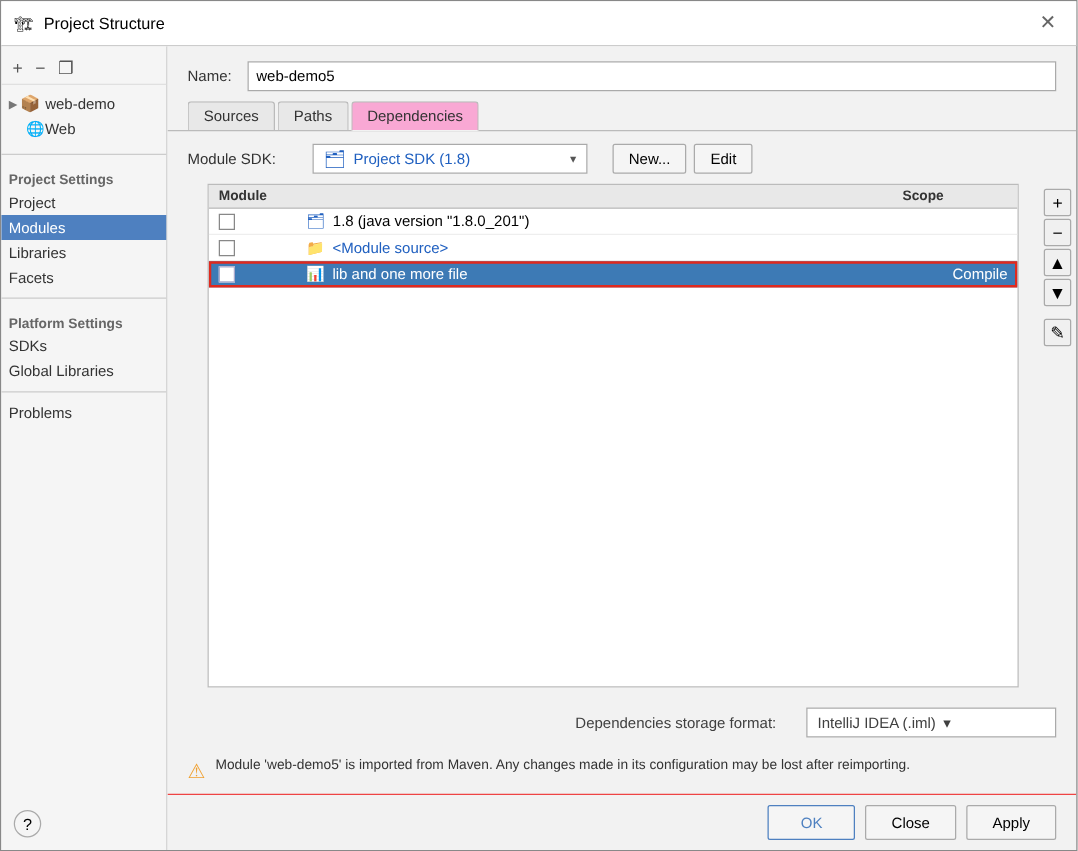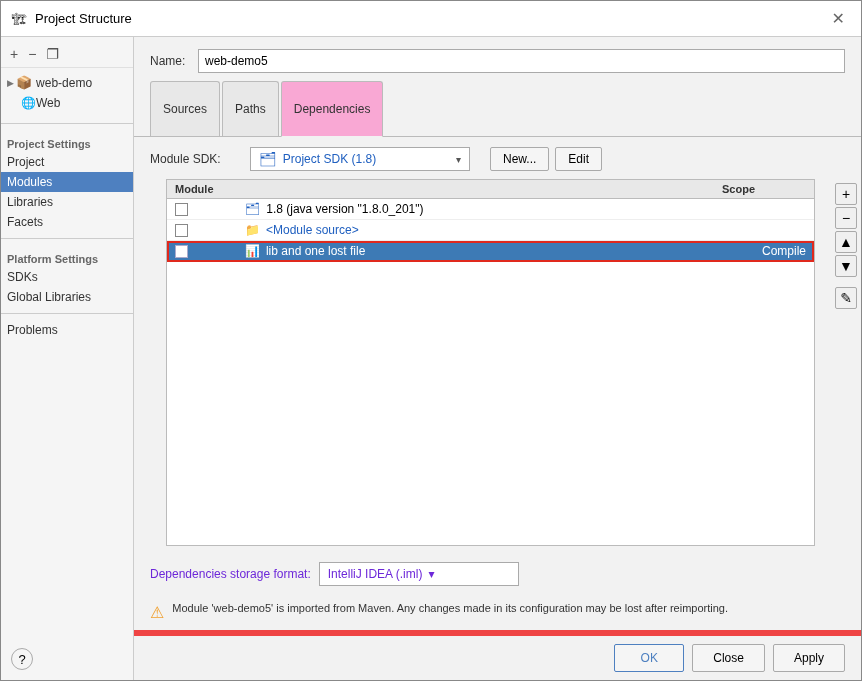--- a/index.html
+++ b/index.html
@@ -171,21 +171,21 @@
 
     .tabs-row {
       display: flex;
       align-items: flex-end;
       padding: 0 16px;
       border-bottom: 1px solid #bbb;
       gap: 0;
     }
 
     .tab {
-      padding: 20px 12px;
+      padding: 4px 12px;
       font-size: 12px;
       cursor: pointer;
       border: 1px solid #bbb;
       border-bottom: none;
       background: #e8e8e8;
       color: #333;
       border-radius: 3px 3px 0 0;
       margin-right: 2px;
     }
     .tab.active {
@@ -323,23 +323,24 @@
       margin: 0 0 8px 16px;
       gap: 0;
       flex: 1;
       min-height: 0;
     }
 
     .storage-row {
       display: flex;
       align-items: center;
       padding: 8px 16px;
-      gap: 8px;
-      font-size: 12px;
-      color: #6d28d9;
+      gap: 24px;
+      font-size: 12px;
+      color: #404040;
+      justify-content: flex-end;
     }
 
     .storage-dropdown {
       display: flex;
       align-items: center;
       border: 1px solid #aaa;
       background: #fff;
       padding: 2px 8px;
       height: 24px;
       min-width: 200px;
@@ -362,21 +363,21 @@
       font-size: 16px;
       flex-shrink: 0;
       margin-top: 1px;
     }
 
     .bottom-buttons {
       display: flex;
       justify-content: flex-end;
       padding: 8px 16px;
       gap: 8px;
-      border-top: 6px solid #ef4444;
+      border-top: 1px solid #ef4444;
     }
 
     .bottom-btn {
       padding: 4px 20px;
       height: 28px;
       border: 1px solid #aaa;
       background: #f5f5f5;
       cursor: pointer;
       font-size: 12px;
       border-radius: 2px;
@@ -548,21 +549,21 @@
             </div>
             <div class="dep-scope-cell"></div>
           </div>
 
           <div class="dep-row selected">
             <div class="dep-check">
               <span class="checkbox-sq"></span>
             </div>
             <div class="dep-name-cell">
               <span>📊</span>
-              <span>lib and one lost file</span>
+              <span>lib and one more file</span>
             </div>
             <div class="dep-scope-cell">Compile</div>
           </div>
 
         </div>
 
         <div class="right-side-buttons">
           <button class="side-btn">+</button>
           <button class="side-btn">−</button>
           <button class="side-btn">▲</button>

